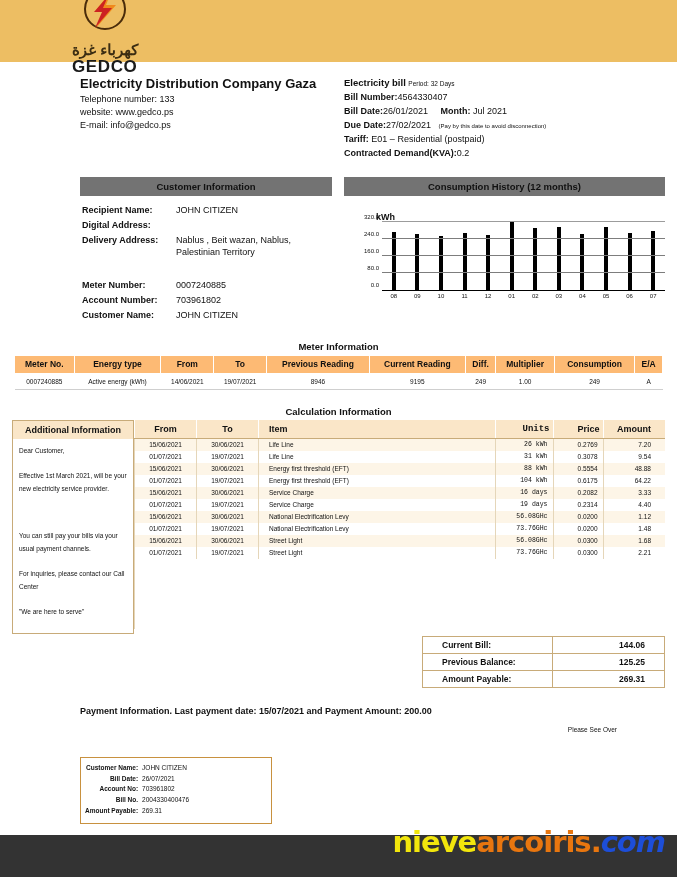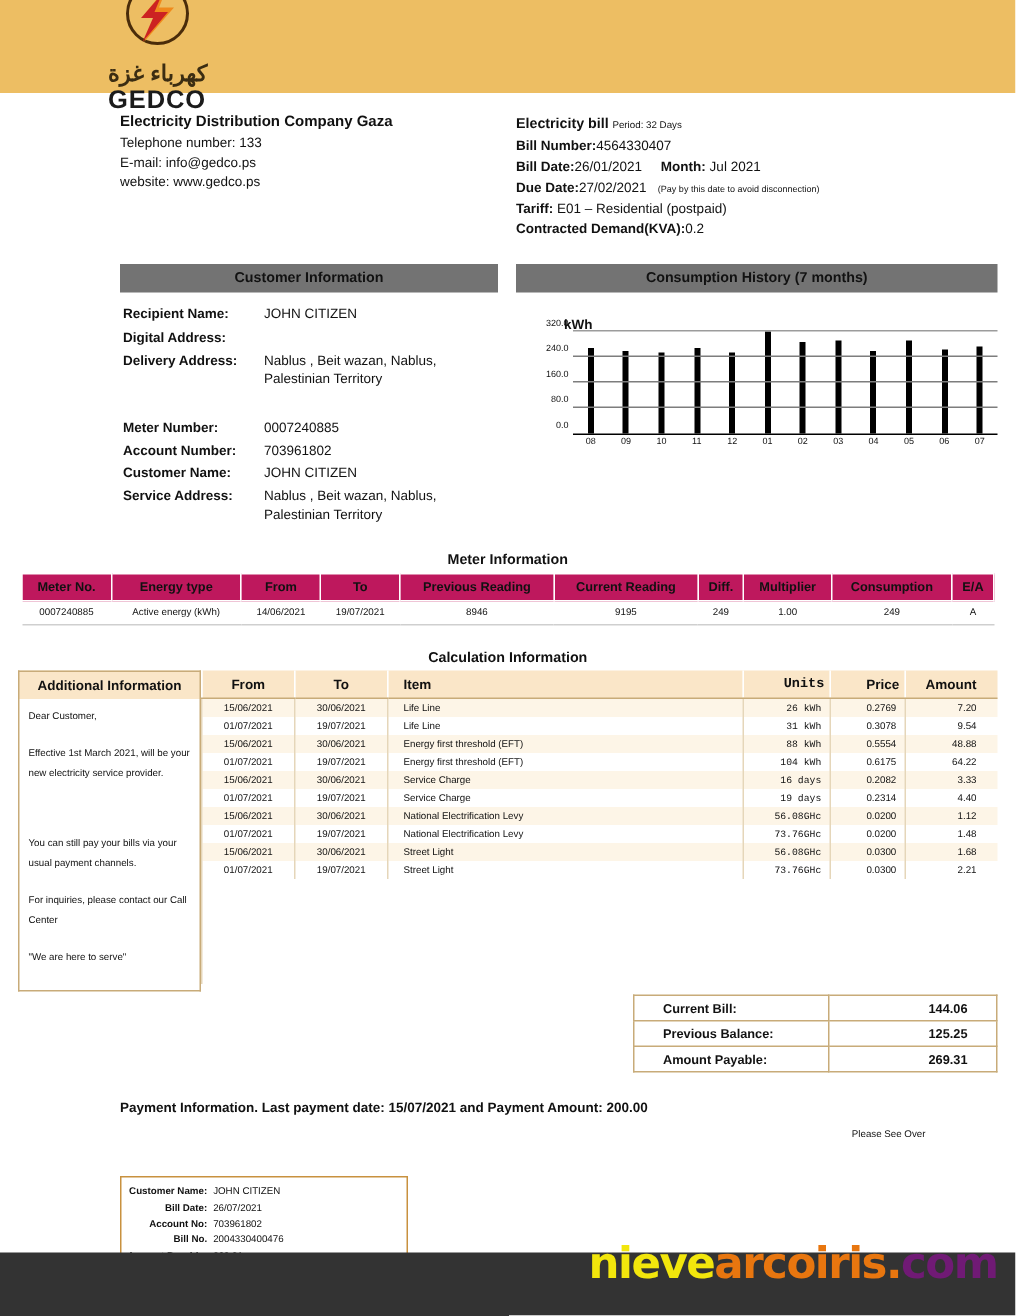--- a/index.html
+++ b/index.html
@@ -34,21 +34,21 @@
     letter-spacing: .6px;
   }
 
   
   .sheet { padding: 0 12px; }
   .row-2col { display: flex; }
   .col-left { width: 320px; padding-left: 68px; }
   .col-right { flex: 1; padding-left: 12px; }
 
   .block-top { margin-top: 14px; }
-  .company-name { font-size: 10px; font-weight: bold; margin-bottom: 2px; }
+  .company-name { font-size: 13px; font-weight: bold; margin-bottom: 2px; }
   .company-line { font-size: 9px; line-height: 1.45; }
 
   .bill-meta { font-size: 9px; line-height: 1.55; }
   .bill-meta b { font-weight: bold; }
   .tiny { font-size: 6px; font-weight: normal; }
   .small-inline { font-size: 6.5px; }
   .meta-strong { font-size: 9.5px; font-weight: bold; }
 
   
   .band {
@@ -98,21 +98,21 @@
   }
   .x-ticks span { width: 18px; text-align: center; }
 
   
   .tbl-title {
     text-align: center; font-size: 9.5px; font-weight: bold;
     margin: 16px 0 3px 0;
   }
   table.grid { width: 100%; border-collapse: collapse; }
   table.grid th {
-    background: #be185d;
+    background: #fdba74;
     font-size: 8.5px;
     font-weight: bold;
     padding: 4px 3px;
     border: 1px solid #ffffff;
     text-align: center;
     line-height: 1.1;
   }
   table.grid td {
     font-size: 6.5px;
     padding: 4px 4px;
@@ -200,21 +200,21 @@
   }
   .watermark {
     position: absolute; right: 12px; bottom: 18px;
     font-size: 29px; font-weight: bold;
     font-family: "DejaVu Sans", sans-serif;
     letter-spacing: -1px;
     white-space: nowrap;
   }
   .wm1 { color: #f2e60c; }
   .wm2 { color: #e8760f; }
-  .wm3 { color: #701a75; }
+  .wm3 { color: #1d4ed8; font-style: italic; }
 </style>
 </head>
 <body>
 
 <div class="header-band">
   <div class="logo-wrap">
     <span class="logo-mark">
       <svg width="46" height="46" viewBox="0 0 46 46">
         <circle cx="23" cy="23" r="20" fill="none" stroke="#4a2c0a" stroke-width="2"></circle>
         <polygon points="30,4 14,24 23,24 14,42 34,19 24,19" fill="#f08a1c"></polygon>
@@ -227,22 +227,22 @@
     </span>
   </div>
 </div>
 
 <div class="sheet">
 
   <div class="row-2col block-top">
     <div class="col-left">
       <div class="company-name">Electricity Distribution Company Gaza</div>
       <div class="company-line">Telephone number: 133</div>
+      <div class="company-line">website: www.gedco.ps</div>
       <div class="company-line">E-mail: info@gedco.ps</div>
-      <div class="company-line">website: www.gedco.ps</div>
     </div>
     <div class="col-right bill-meta">
       <div>
         <b class="meta-strong">Electricity bill</b>
         <span class="small-inline">Period: 32 Days</span>
       </div>
       <div>
         <b>Bill Number:</b><span>4564330407</span>
       </div>
       <div>
@@ -289,30 +289,26 @@
           <td>0007240885</td>
         </tr>
         <tr>
           <td class="cust-lbl">Account Number:</td>
           <td>703961802</td>
         </tr>
         <tr>
           <td class="cust-lbl">Customer Name:</td>
           <td>JOHN CITIZEN</td>
         </tr>
-        <tr>
-          <td class="cust-lbl">Service Address:</td>
-          <td>Nablus , Beit wazan, Nablus, Palestinian Territory</td>
-        </tr>
       </tbody>
         </table>
     </div>
 
     <div class="col-right">
-      <div class="band">Consumption History (7 months)</div>
+      <div class="band">Consumption History (12 months)</div>
       <div class="chart-area">
         <div class="chart-ylabel">kWh</div>
         <div class="chart-flex">
           <div class="y-ticks" id="y-ticks">
               <span style="bottom: 0px; top: auto;">0.0</span>
               <span style="bottom: 17px; top: auto;">80.0</span>
               <span style="bottom: 34px; top: auto;">160.0</span>
               <span style="bottom: 51px; top: auto;">240.0</span>
               <span style="bottom: 68px; top: auto;">320.0</span>
             </div>

